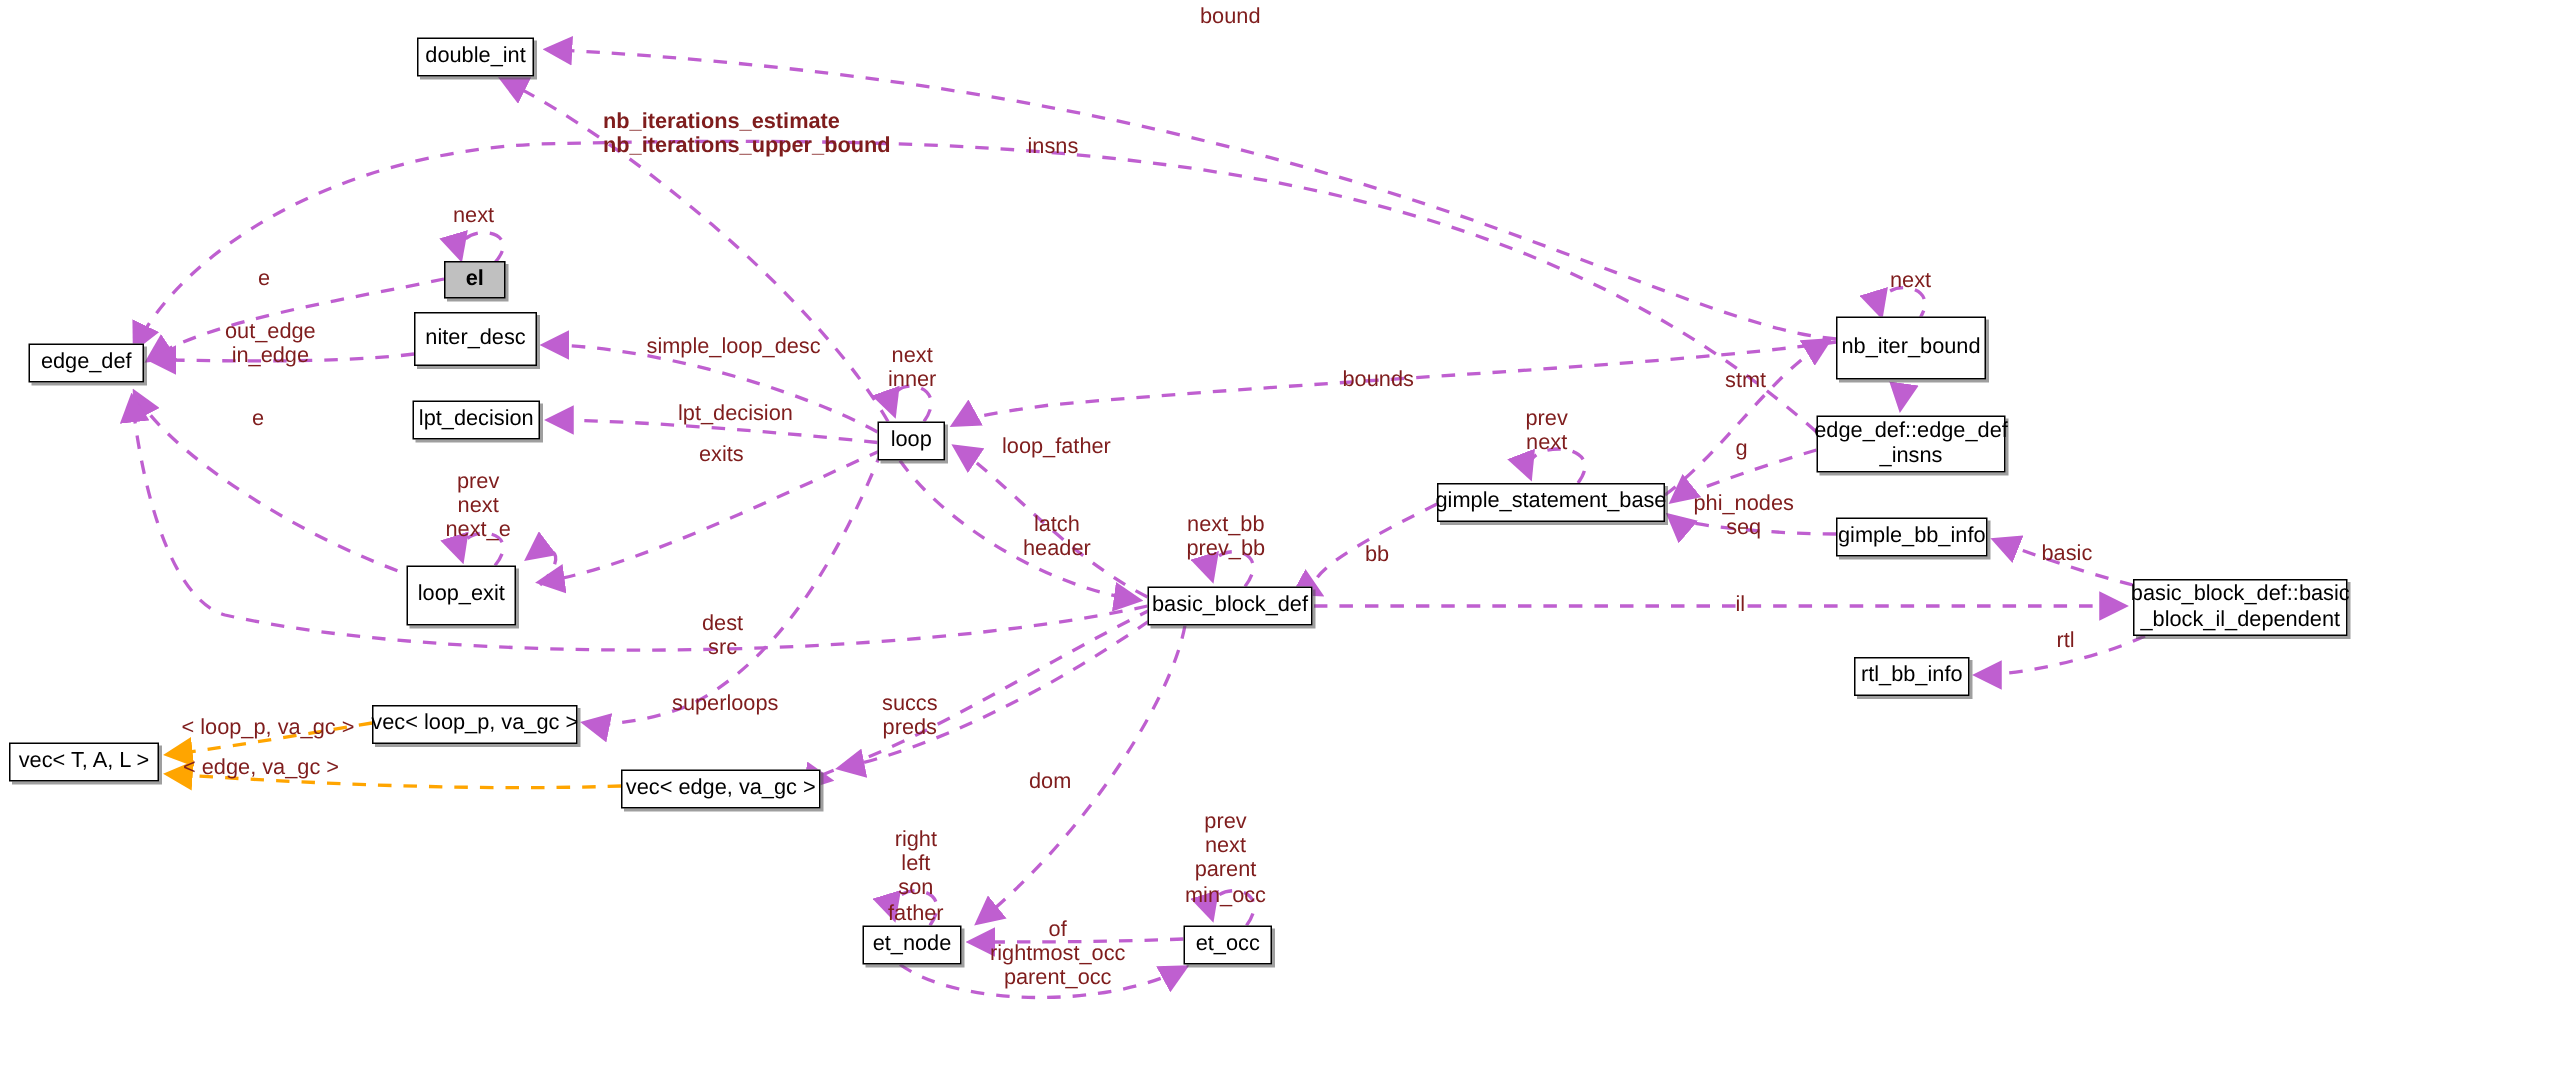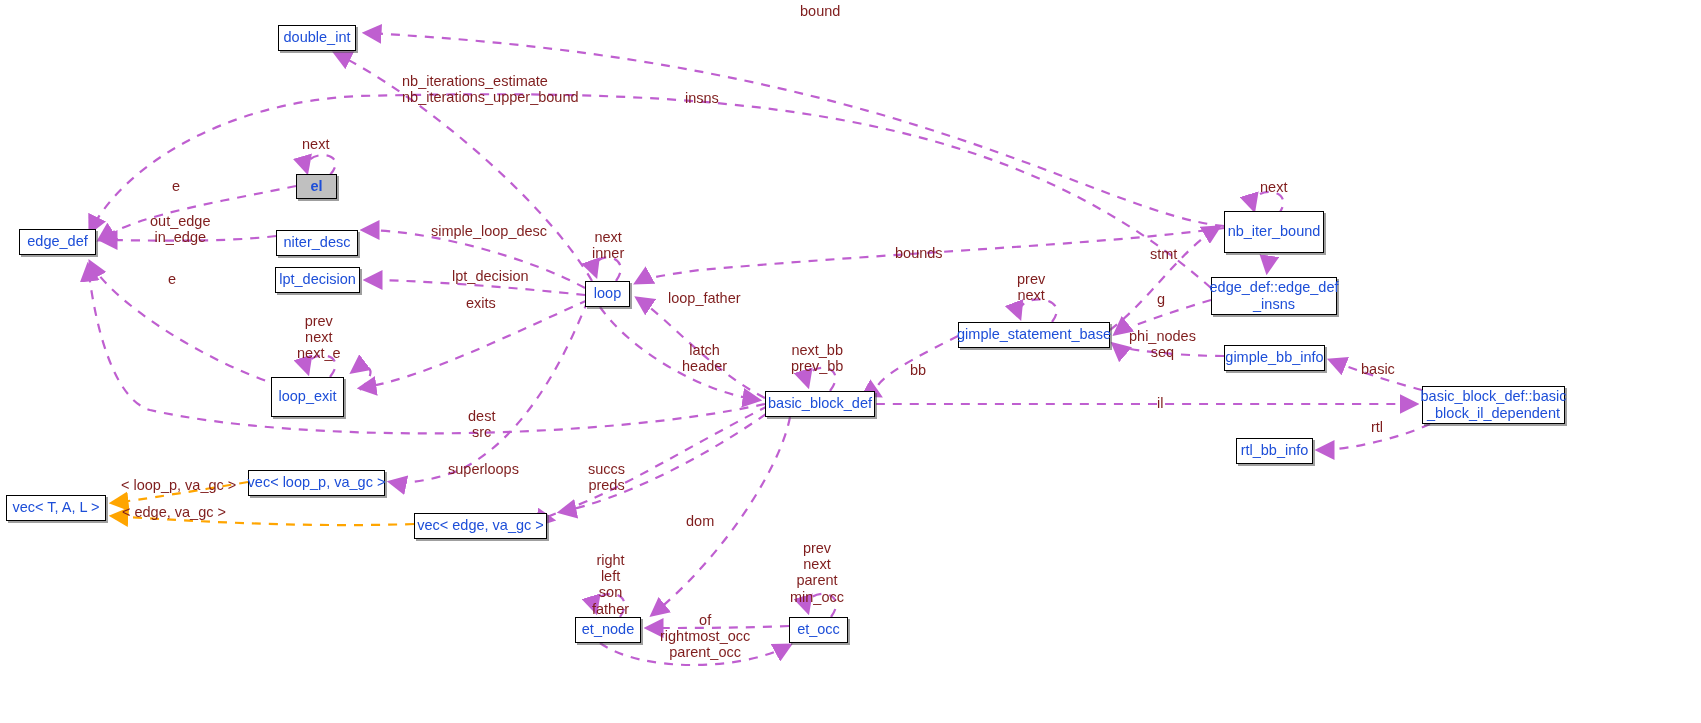--- a/index.html
+++ b/index.html
@@ -21,21 +21,21 @@
     left: 0;
     top: 0;
     width: 1701px;
     height: 723px;
   }
   .node {
     position: absolute;
     box-sizing: border-box;
     border: 1px solid #000000;
     background: #ffffff;
-    color: #1d4ed8;
+    color: #000000;
     font-size: 14.5px;
     line-height: 1.12;
     text-align: center;
     display: flex;
     align-items: center;
     justify-content: center;
     padding: 1px 6px 2px 6px;
     box-shadow: 2px 2px 0 0 rgba(80,80,80,0.55);
     white-space: pre;
     z-index: 5;
@@ -48,20 +48,21 @@
     position: absolute;
     font-size: 14.5px;
     line-height: 1.12;
     color: #7f1d1d;
     white-space: pre;
     text-align: center;
     z-index: 4;
   }
   .edge-label.left {
     text-align: left;
+    font-weight: bold;
   }
 </style>
 </head>
 <body>
 
 <div id="diagram">
 
   <svg id="edges" viewBox="0 0 1701 723" xmlns="http://www.w3.org/2000/svg">
     <defs>
       <marker id="ah-p" markerWidth="9" markerHeight="9" refX="7.5" refY="4.5" orient="auto" markerUnits="strokeWidth">
@@ -157,21 +158,21 @@
 
   <div class="node" style="left:278px;top:25px;width:78px;height:26px">
     <span>double_int</span>
   </div>
   <div class="node highlight" style="left:296px;top:174px;width:41px;height:25px">
     <span>el</span>
   </div>
   <div class="node" style="left:19px;top:229px;width:77px;height:26px">
     <span>edge_def</span>
   </div>
-  <div class="node" style="left:276px;top:230px;width:82px;height:26px">
+  <div class="node" style="left:276px;top:208px;width:82px;height:36px">
     <span>niter_desc</span>
   </div>
   <div class="node" style="left:275px;top:267px;width:85px;height:26px">
     <span>lpt_decision</span>
   </div>
   <div class="node" style="left:585px;top:281px;width:45px;height:26px">
     <span>loop</span>
   </div>
   <div class="node" style="left:271px;top:377px;width:73px;height:40px">
     <span>loop_exit</span>

